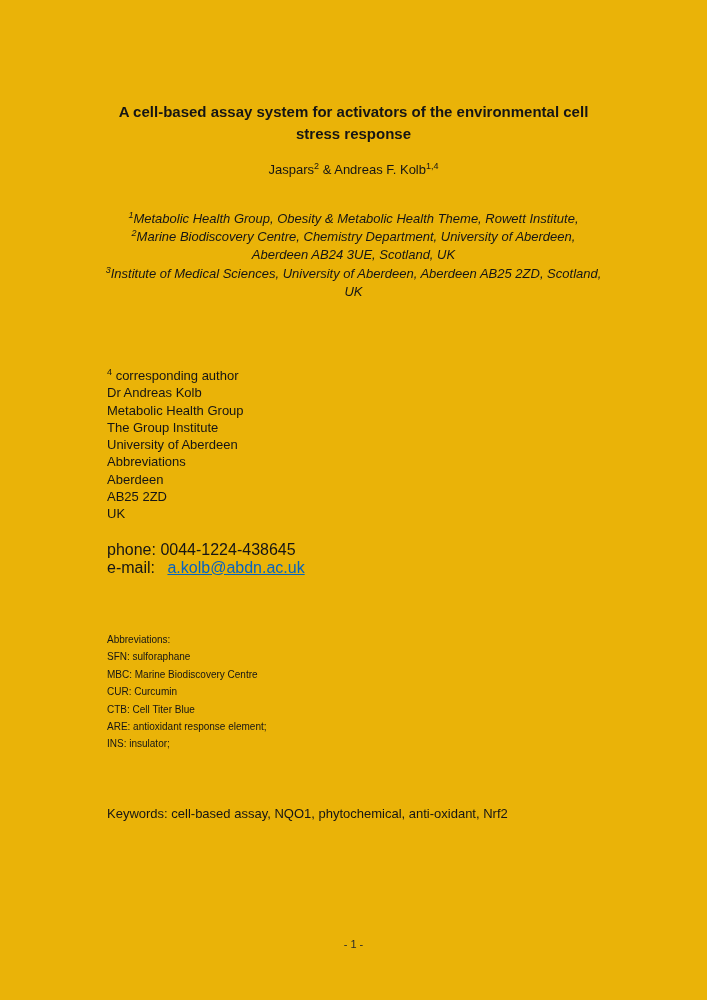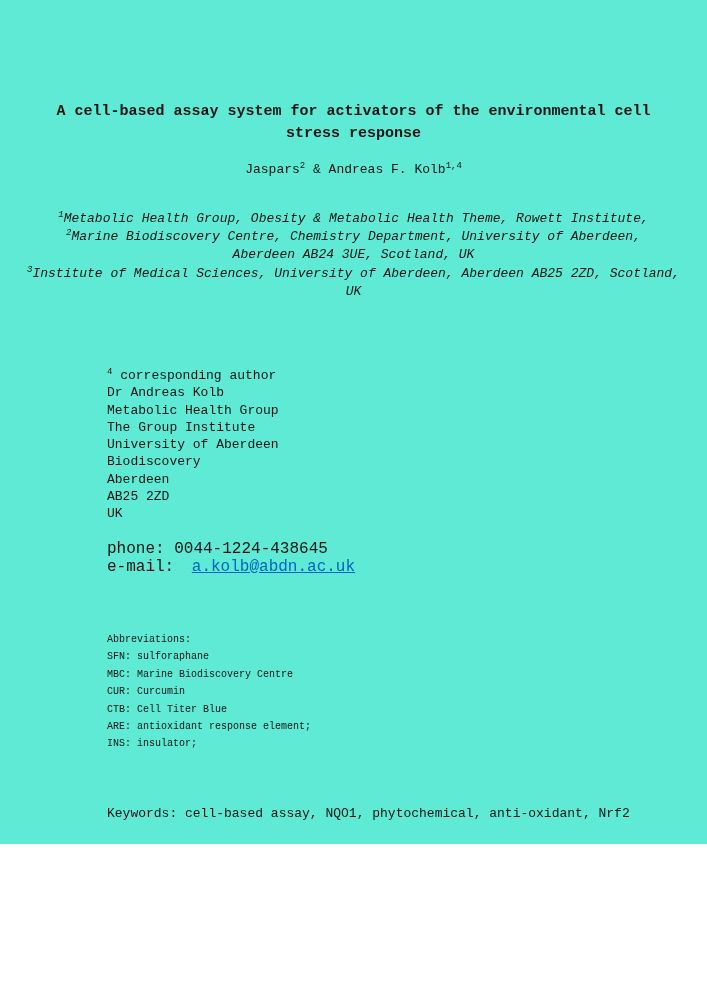--- a/index.html
+++ b/index.html
@@ -1,21 +1,21 @@
 <!DOCTYPE html>
 <html><head>
 <meta charset="utf-8">
 <style>
   html, body { margin: 0; padding: 0; background: #ffffff; }
   .page {
     position: relative;
     width: 707px;
-    height: 844px;
-    background: #5eead4;
-    font-family: Liberation Mono, monospace;
+    height: 1000px;
+    background: #eab308;
+    font-family: Liberation Sans, sans-serif;
     color: #151515;
     overflow: hidden;
   }
   .title-block {
     position: absolute; top: 101px; left: 0; width: 100%;
     text-align: center; font-weight: bold; font-size: 15px; line-height: 22px;
   }
   .authors-block {
     position: absolute; top: 161px; left: 0; width: 100%;
     text-align: center; font-size: 13px; line-height: 18px;
@@ -68,21 +68,21 @@
     <div><sup>3</sup><span>Institute of Medical Sciences, University of Aberdeen, Aberdeen AB25 2ZD, Scotland,</span></div>
     <div><sup></sup><span>UK</span></div>
   </div>
 
   <div class="corresponding-block">
     <div><sup>4</sup><span> corresponding author</span></div>
     <div>Dr Andreas Kolb</div>
     <div>Metabolic Health Group</div>
     <div>The Group Institute</div>
     <div>University of Aberdeen</div>
-    <div>Biodiscovery</div>
+    <div>Abbreviations</div>
     <div>Aberdeen</div>
     <div>AB25 2ZD</div>
     <div>UK</div>
   </div>
 
   <div class="contact-block">
     <div>phone: 0044-1224-438645</div>
     <div><span>e-mail: </span><a class="email-link">a.kolb@abdn.ac.uk</a></div>
   </div>
 

